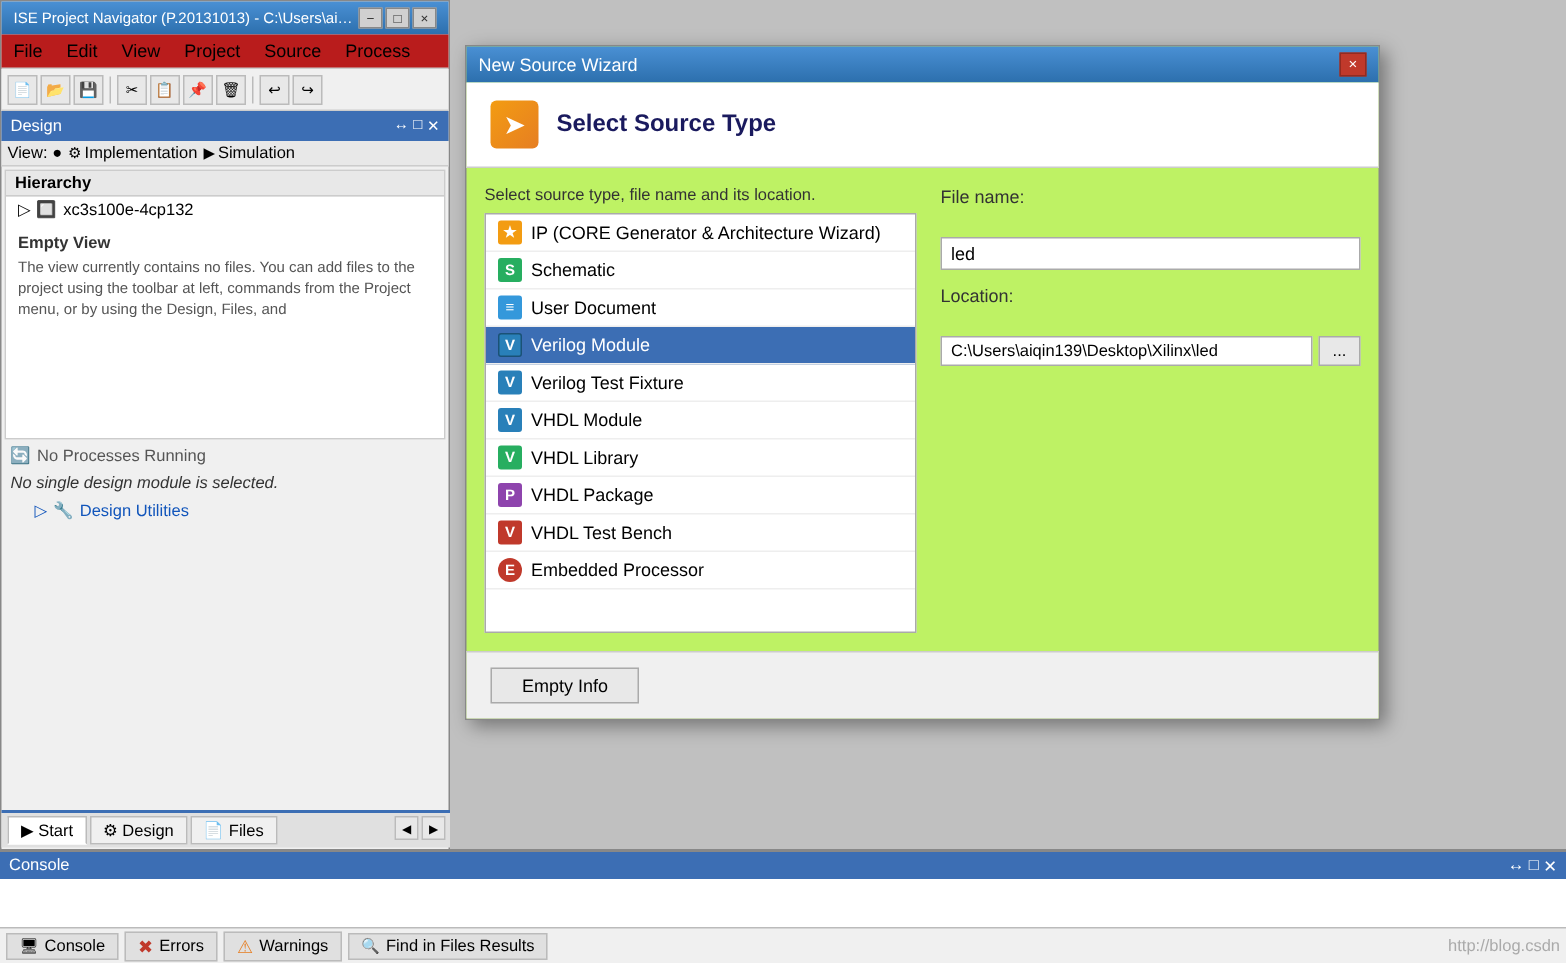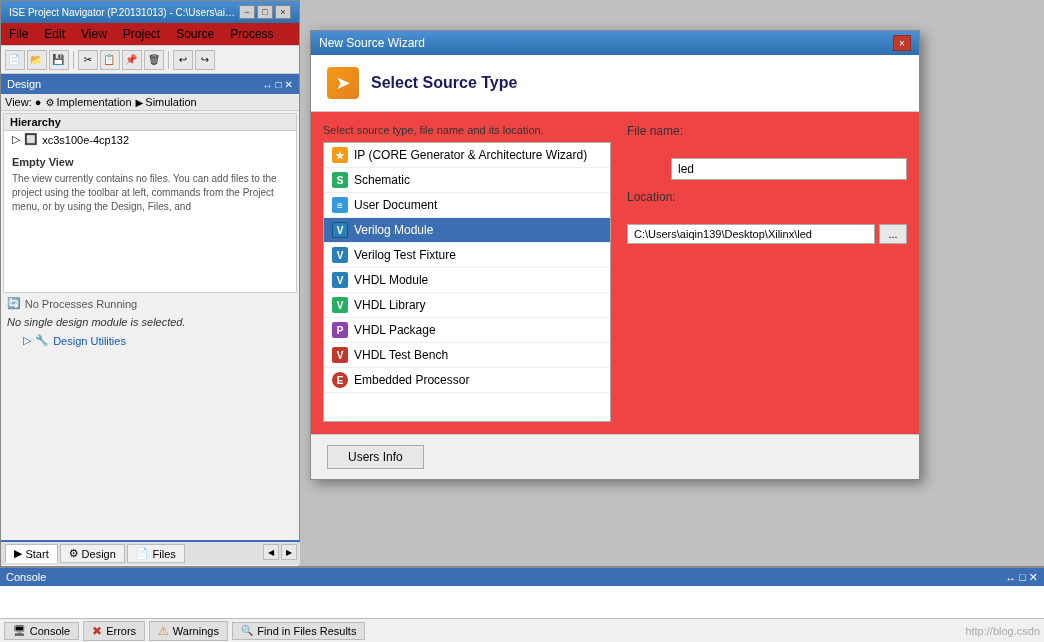--- a/index.html
+++ b/index.html
@@ -228,21 +228,21 @@
       font-size: 11px;
       cursor: pointer;
     }
 
     
     .dialog {
       position: absolute;
       top: 30px;
       left: 310px;
       width: 610px;
-      background: #ef4444;
+      background: #bef264;
       border: 1px solid #888;
       box-shadow: 4px 4px 12px rgba(0,0,0,0.4);
     }
     .dialog-title-bar {
       background: linear-gradient(to bottom, #4a90d4, #2c6fad);
       color: white;
       padding: 4px 8px;
       font-size: 12px;
       display: flex;
       align-items: center;
@@ -353,21 +353,20 @@
     }
     .form-label {
       font-size: 12px;
       color: #333;
     }
     .form-input {
       border: 1px solid #aaa;
       padding: 3px 6px;
       font-size: 12px;
       background: white;
-      margin-left: 44px;
     }
     .location-row {
       display: flex;
       gap: 4px;
       justify-content: center;
     }
     .location-input {
       flex: 1;
       border: 1px solid #aaa;
       padding: 3px 6px;
@@ -632,15 +631,15 @@
         <label class="form-label">Location:</label>
         <div class="location-row">
           <input class="location-input" type="text" value="C:\Users\aiqin139\Desktop\Xilinx\led" style="">
           <button class="browse-btn">...</button>
         </div>
       </div>
     </div>
   </div>
 
   <div class="dialog-footer">
-    <button class="dialog-btn">Users Info</button>
+    <button class="dialog-btn">Empty Info</button>
   </div>
 </div>
 
 </body></html>

